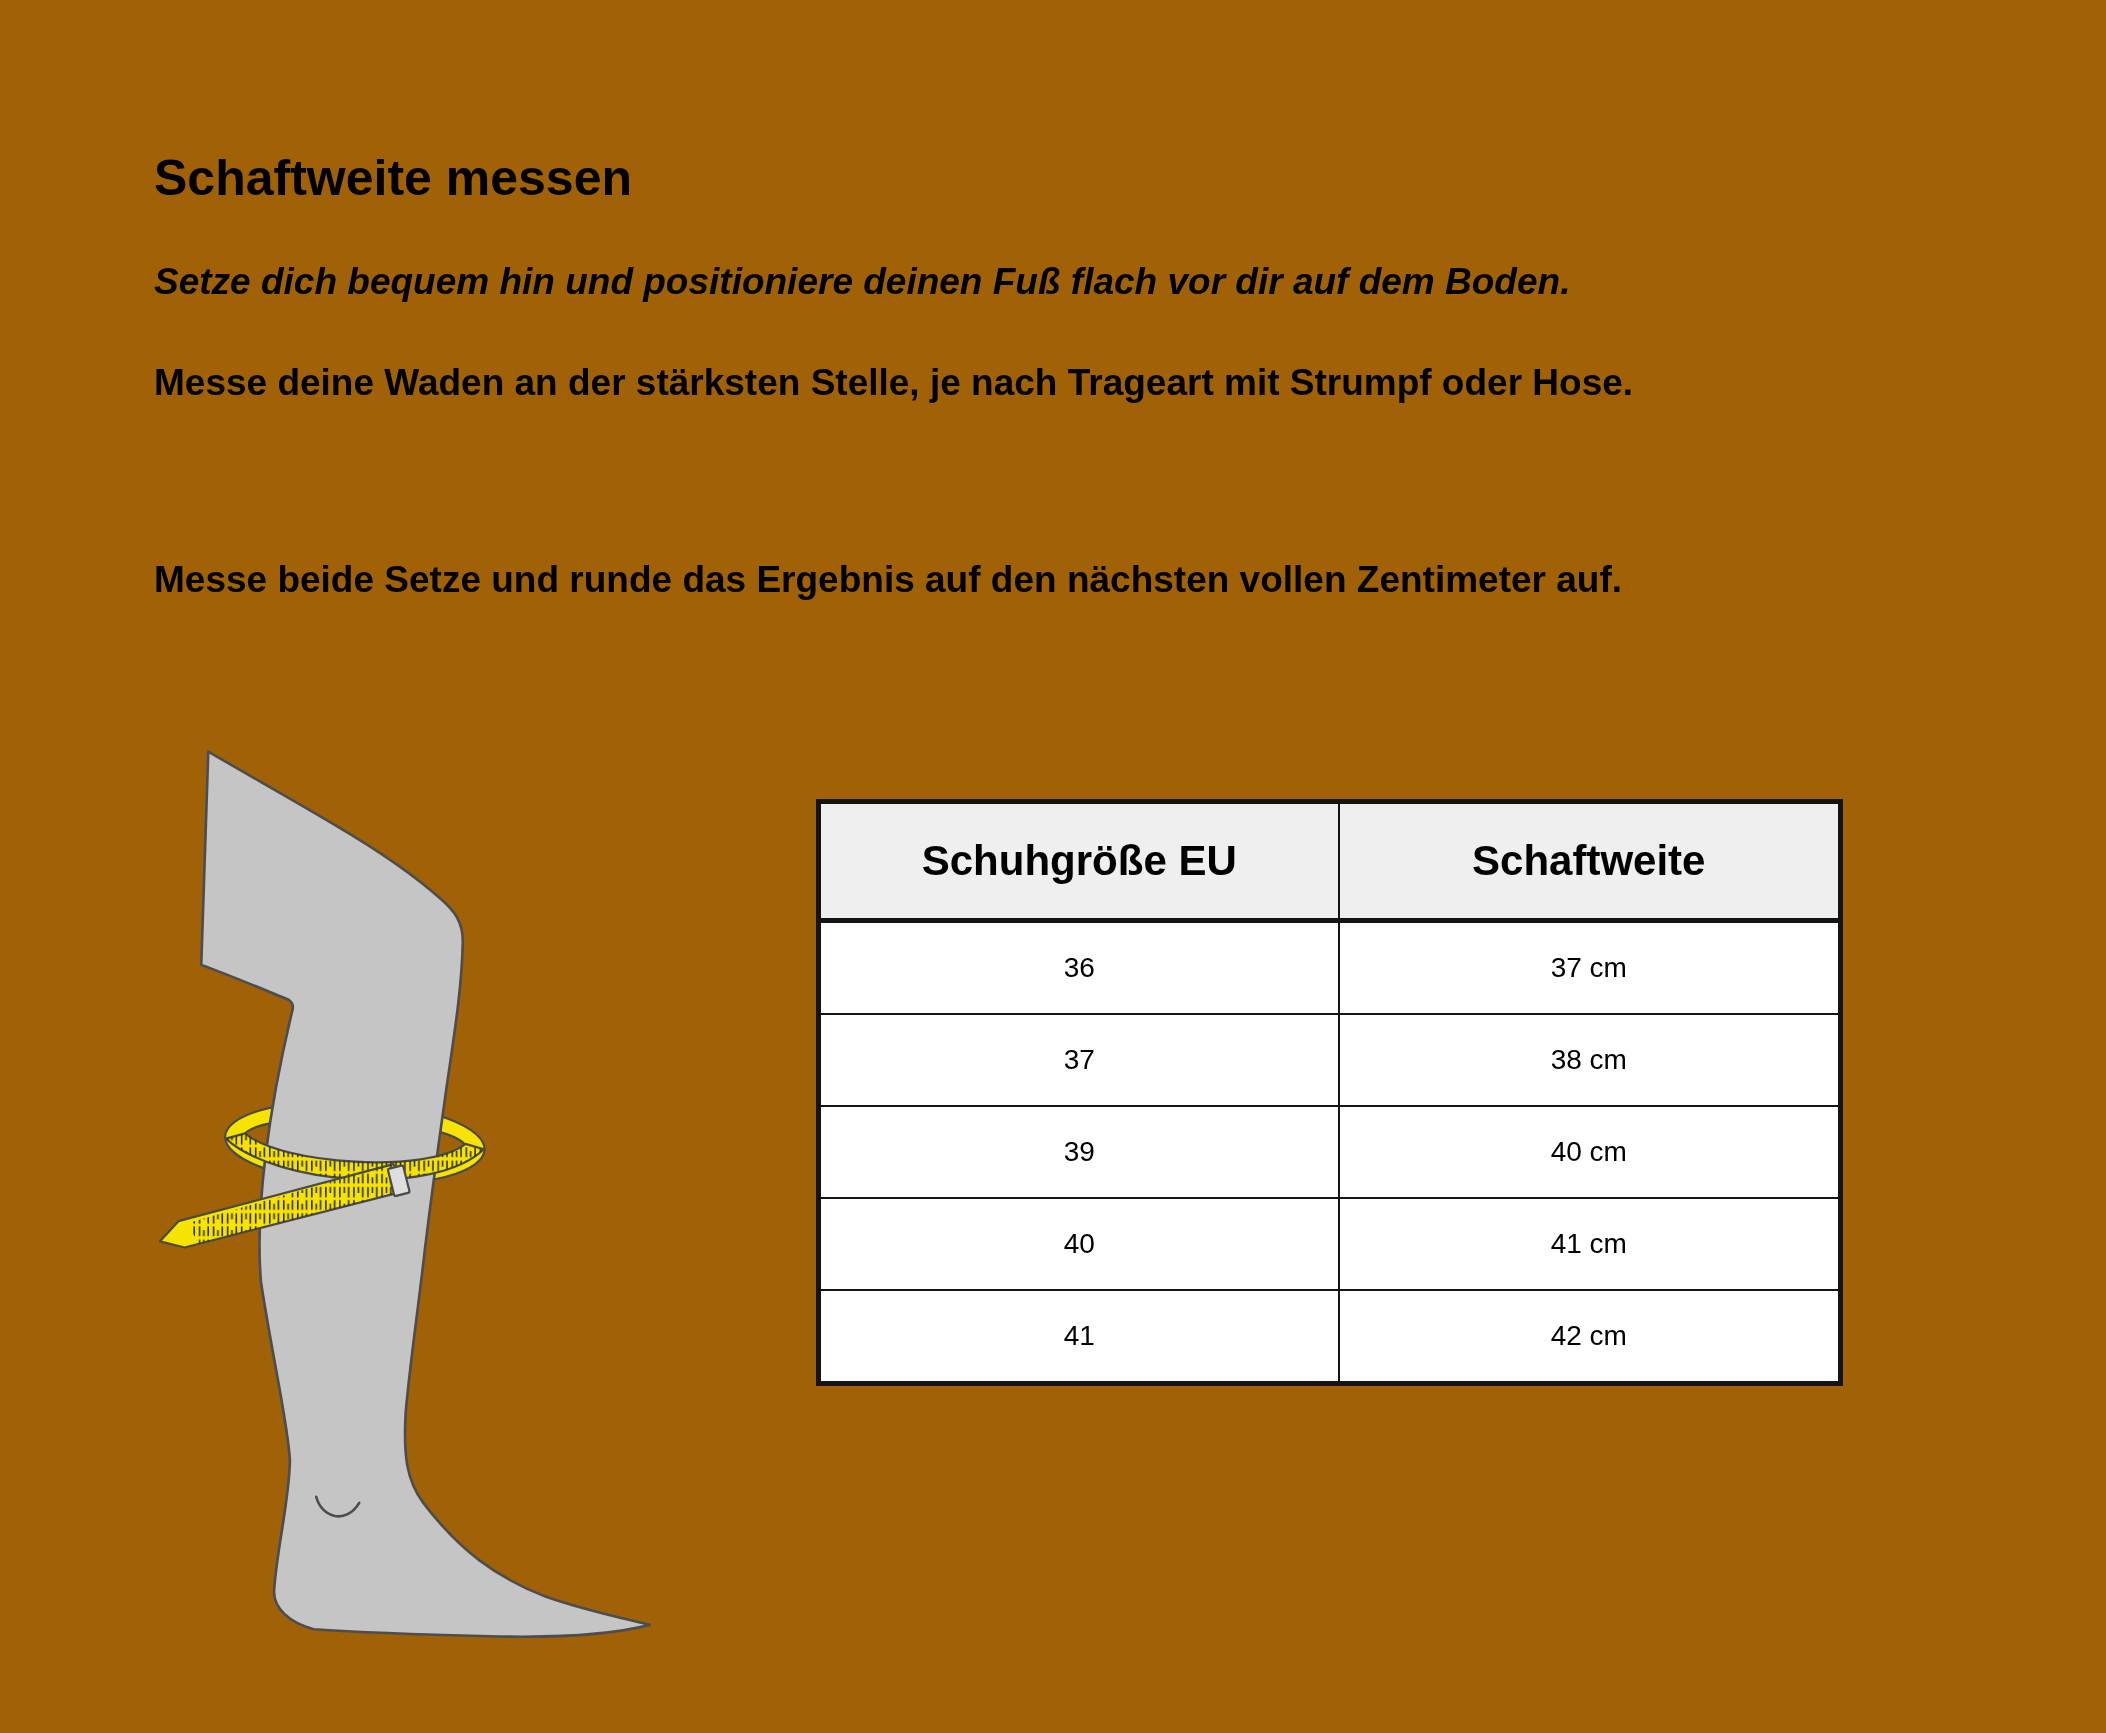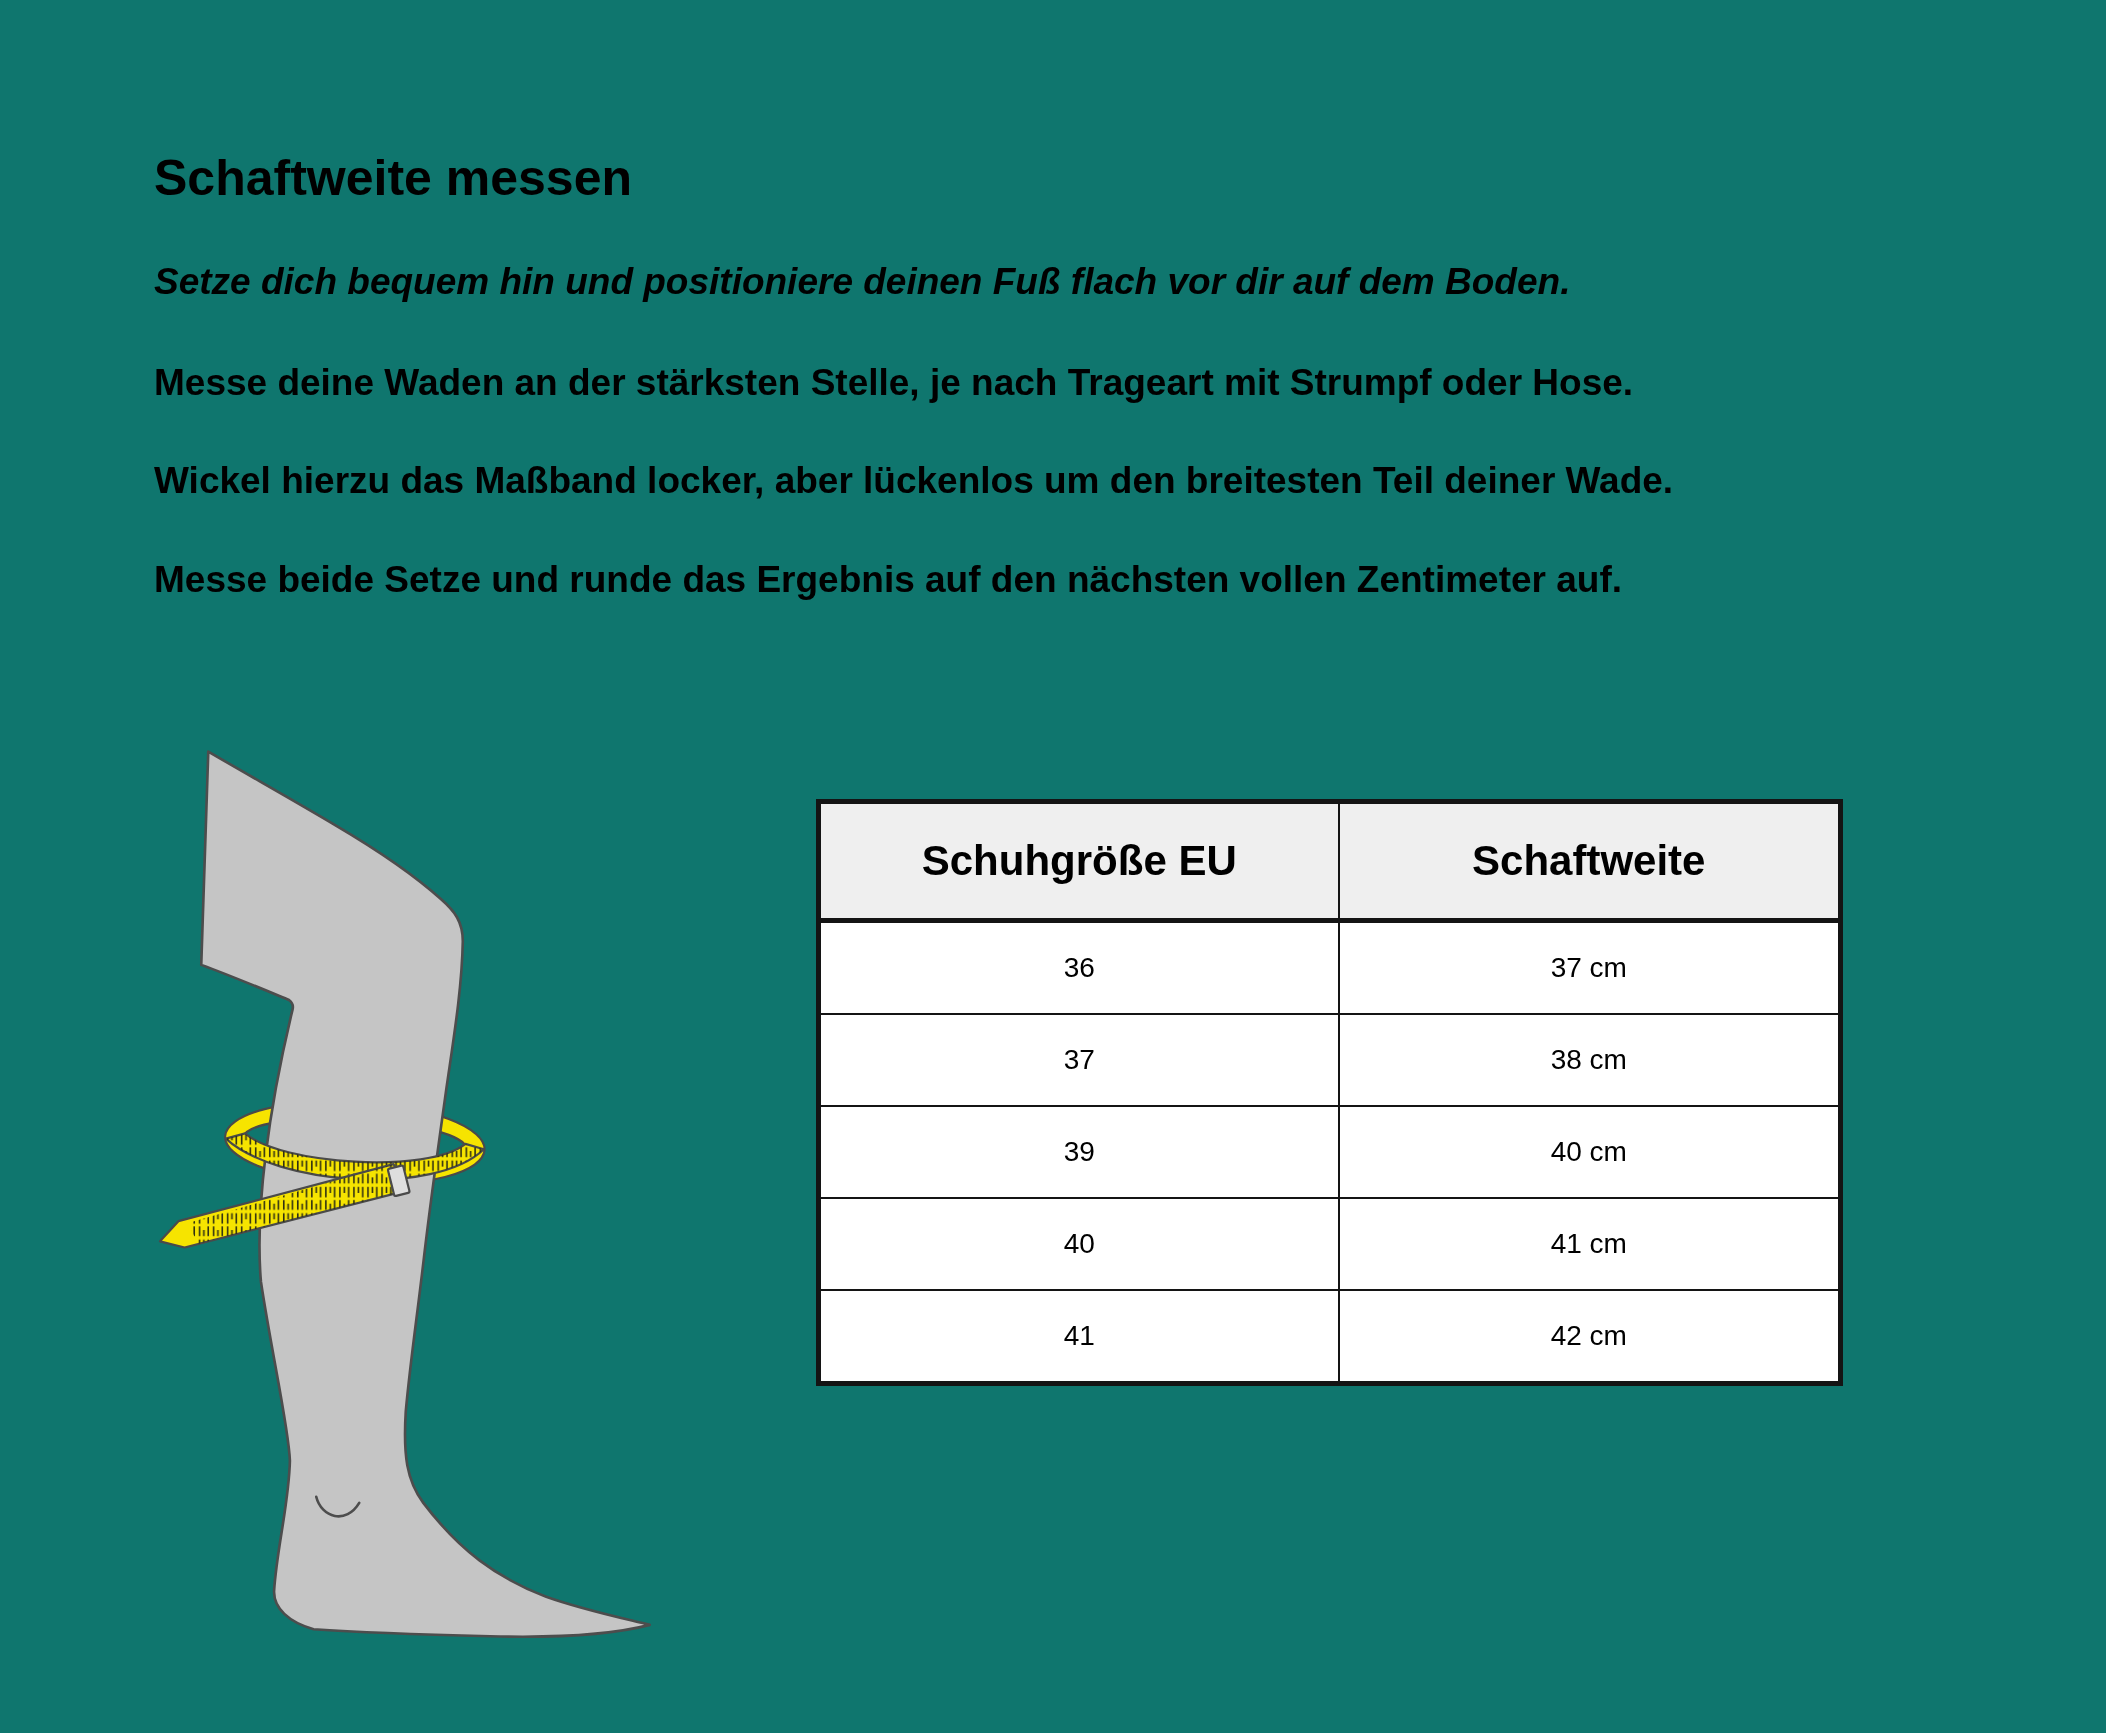--- a/index.html
+++ b/index.html
@@ -1,19 +1,19 @@
 <!DOCTYPE html>
 <html style="font-size:14px"><head>
 <meta charset="utf-8">
 <style>
   html,body{margin:0;padding:0;background:#ffffff;}
   #page{
     position:relative;
     width:2107px;height:1734px;
-    background:#0f766e;
+    background:#a16207;
     font-family:"Liberation Sans",sans-serif;
     color:#000;
     overflow:hidden;
   }
   .doc-title{
     position:absolute;left:154px;top:149px;
     font-size:50px;font-weight:bold;letter-spacing:0px;
     white-space:nowrap;
   }
   .instruction{
@@ -57,21 +57,20 @@
 </style>
 </head>
 <body>
 
 <div id="page">
 
   <div class="doc-title">Schaftweite messen</div>
 
   <div class="instruction" id="instr-0">Setze dich bequem hin und positioniere deinen Fuß flach vor dir auf dem Boden.</div>
   <div class="instruction" id="instr-1">Messe deine Waden an der stärksten Stelle, je nach Trageart mit Strumpf oder Hose.</div>
-  <div class="instruction" id="instr-2">Wickel hierzu das Maßband locker, aber lückenlos um den breitesten Teil deiner Wade.</div>
   <div class="instruction" id="instr-3">Messe beide Setze und runde das Ergebnis auf den nächsten vollen Zentimeter auf.</div>
 
   <svg class="leg-art" viewBox="140 820 640 1120" xmlns="http://www.w3.org/2000/svg">
     <defs>
       <pattern id="tapeTicks" width="16" height="30" patternUnits="userSpaceOnUse">
         <path d="M3 2 V14 M8 2 V9 M13 2 V14 M3 17 V28 M8 21 V28 M13 17 V28" stroke="#2e2e12" stroke-width="1.8" fill="none"></path>
       </pattern>
     </defs>
 
     <g transform="rotate(3 404 1302)">

